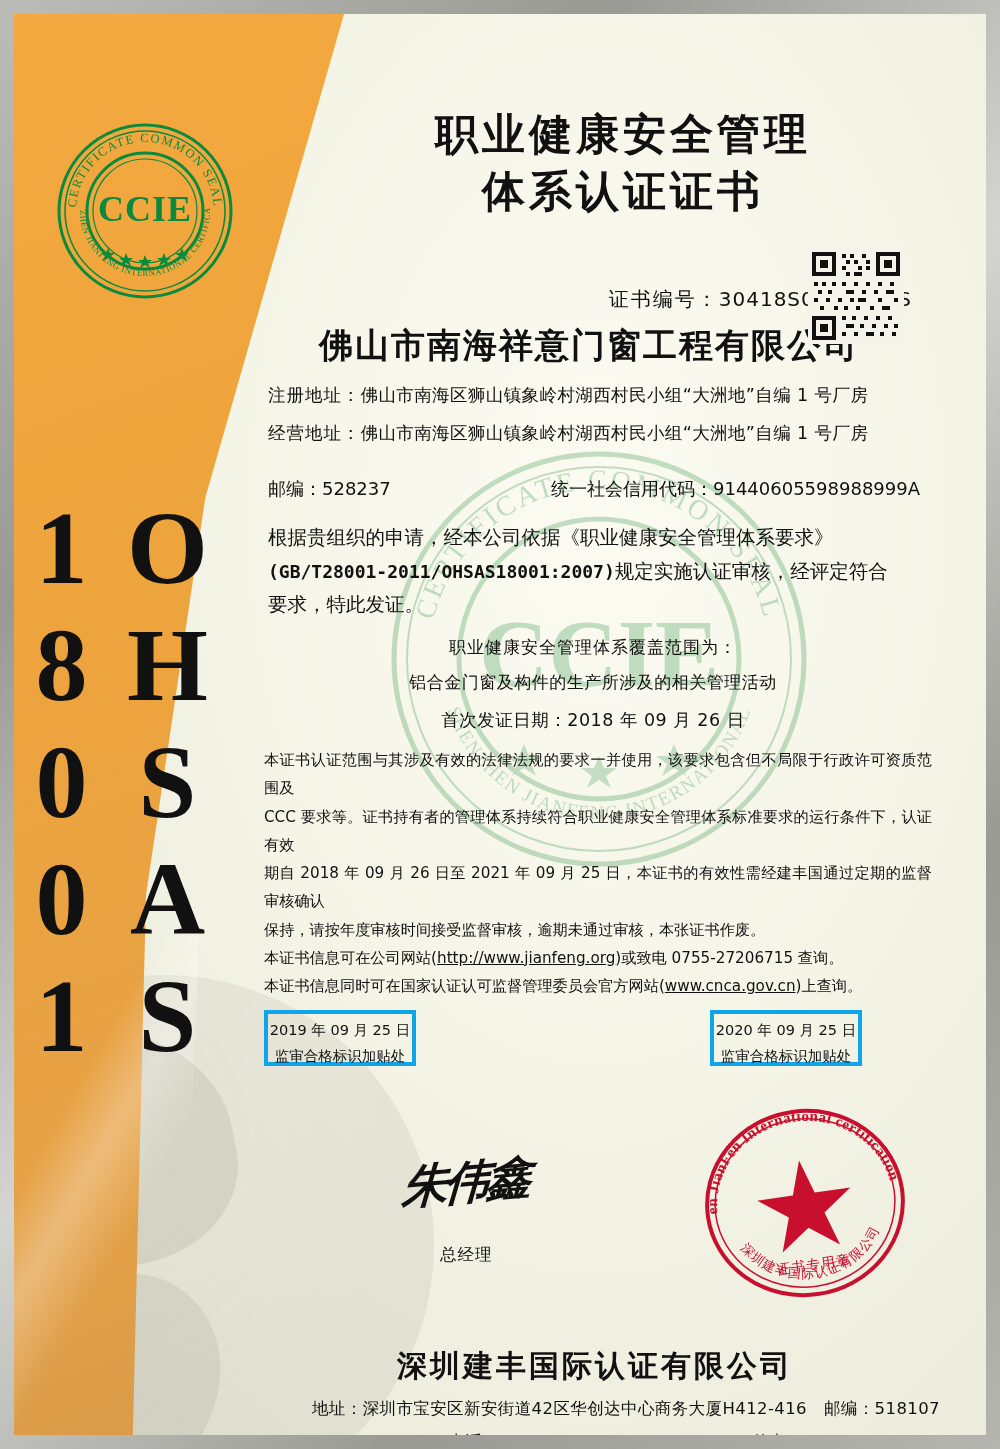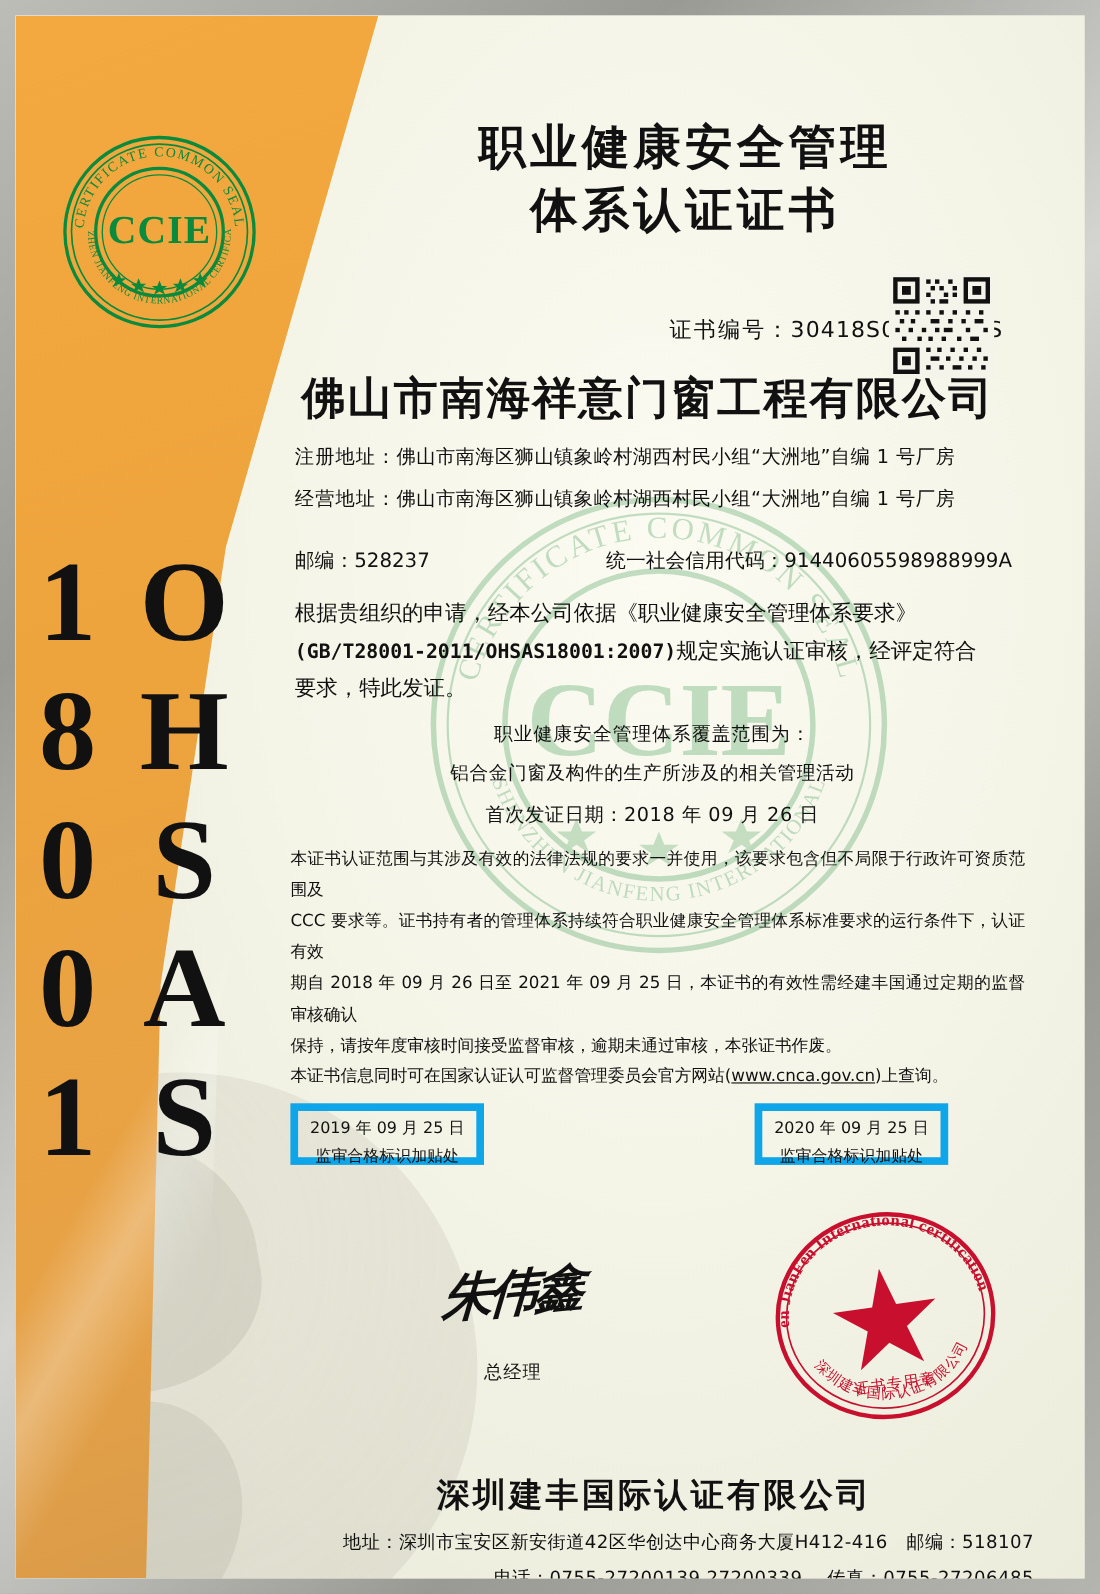--- a/index.html
+++ b/index.html
@@ -144,24 +144,24 @@
     font-family: "DejaVu Sans", sans-serif;
     font-size: 20px;
     color: #111;
     letter-spacing: 1px;
   }
   .cert-no .lbl { letter-spacing: 2px; }
   .company {
     text-align: center;
     font-family: "DejaVu Sans", sans-serif;
     font-weight: bold;
-    font-size: 40px;
+    font-size: 34px;
     letter-spacing: 2px;
     color: #111;
-    margin-top: 21px;
+    margin-top: 10px;
     padding-right: 28px;
   }
   .field-row {
     font-family: "DejaVu Sans", sans-serif;
     font-size: 17.5px;
     color: #111;
     margin-top: 14px;
     padding-left: 18px;
     letter-spacing: .4px;
   }
@@ -229,23 +229,23 @@
   .fine-line { margin: 0; }
   .stickers {
     position: relative;
     margin-top: 10px;
     height: 62px;
     padding-left: 14px;
     padding-right: 24px;
   }
   .sticker {
     position: absolute;
-    width: 176px;
+    width: 152px;
     height: 56px;
-    border: 7px solid #0ea5e9;
+    border: 4px solid #0ea5e9;
     font-family: "DejaVu Sans", sans-serif;
     font-size: 14.5px;
     color: #111;
     text-align: center;
     line-height: 1.75;
     padding-top: 4px;
     box-sizing: border-box;
   }
   .sticker.left { left: 14px; }
   .sticker.right { right: 94px; }
@@ -480,20 +480,21 @@
 
         <div class="first-date">
           <span>首次发证日期：</span><span>2018 年 09 月 26 日</span>
         </div>
 
         <div class="fine">
           <p class="fine-line">本证书认证范围与其涉及有效的法律法规的要求一并使用，该要求包含但不局限于行政许可资质范围及</p>
           <p class="fine-line">CCC 要求等。证书持有者的管理体系持续符合职业健康安全管理体系标准要求的运行条件下，认证有效</p>
           <p class="fine-line">期自 2018 年 09 月 26 日至 2021 年 09 月 25 日，本证书的有效性需经建丰国通过定期的监督审核确认</p>
           <p class="fine-line">保持，请按年度审核时间接受监督审核，逾期未通过审核，本张证书作废。</p>
+          <p class="fine-line"><span>本证书信息可在公司网站(</span><span class="u">http://www.jianfeng.org</span><span>)或致电 0755-27206715 查询。</span></p>
           <p class="fine-line"><span>本证书信息同时可在国家认证认可监督管理委员会官方网站(</span><span class="u">www.cnca.gov.cn</span><span>)上查询。</span></p>
         </div>
 
         <div class="stickers">
           <div class="sticker left">
             <div>2019 年 09 月 25 日</div>
             <div>监审合格标识加贴处</div>
           </div>
           <div class="sticker right">
             <div>2020 年 09 月 25 日</div>

